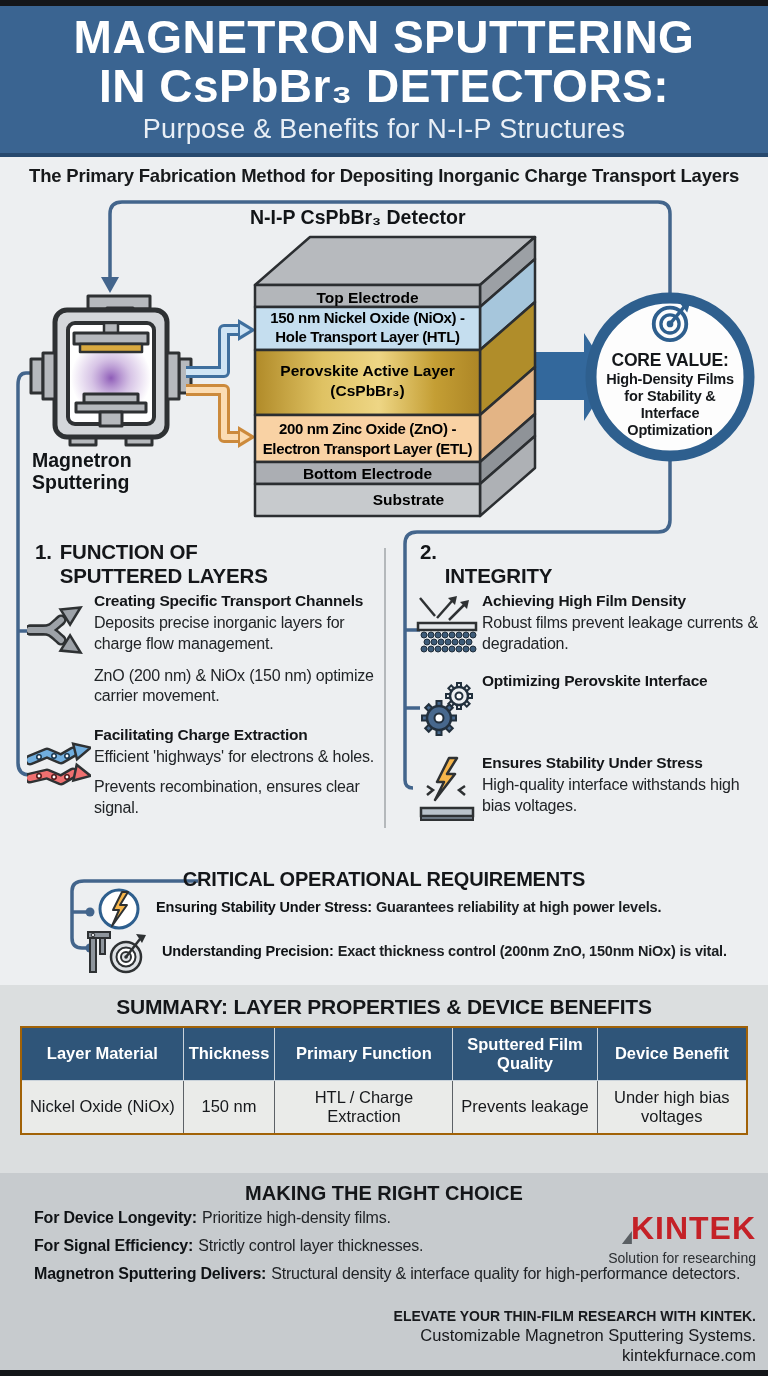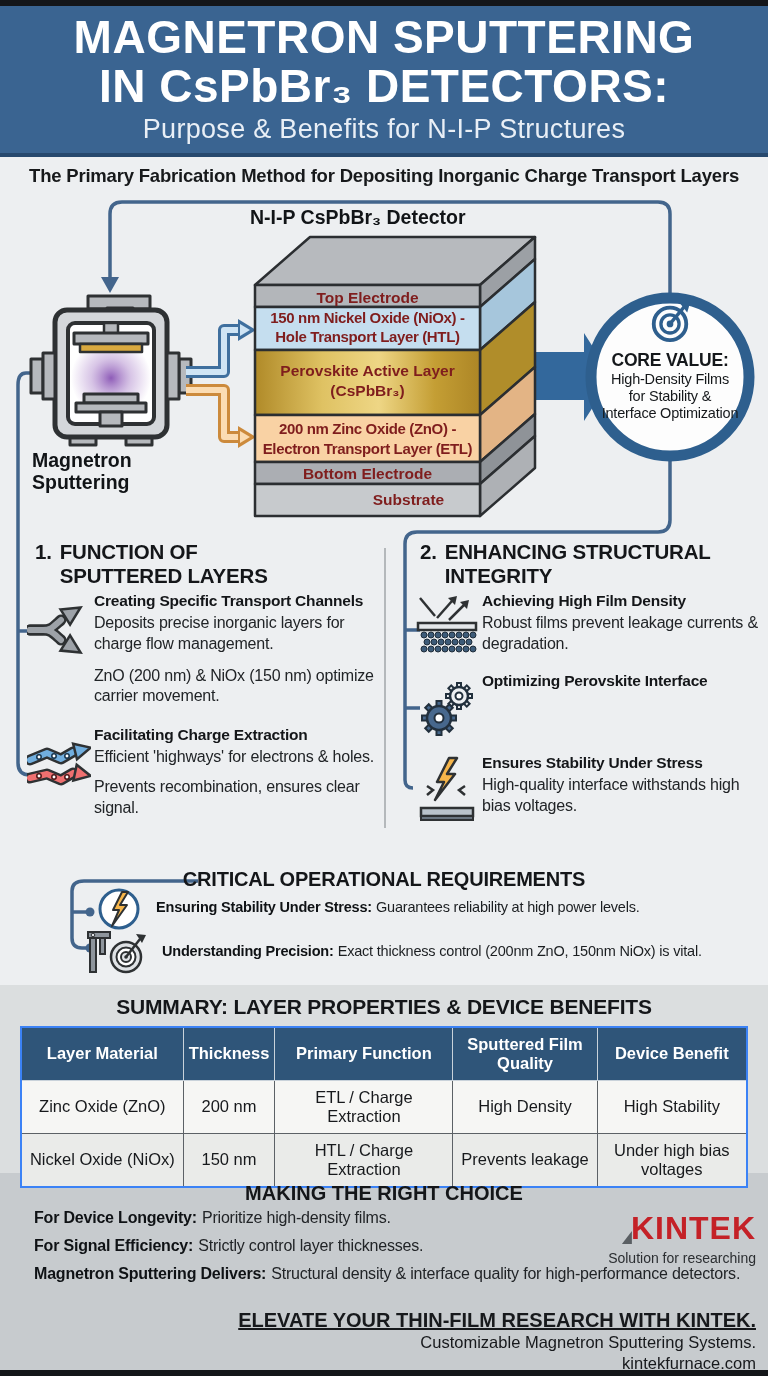--- a/index.html
+++ b/index.html
@@ -17,60 +17,60 @@
   .band-summary{position:absolute;left:0;top:985px;width:768px;height:188px;background:#dbdedf;}
   .band-bottom{position:absolute;left:0;top:1173px;width:768px;height:197px;background:#c7cbce;}
   .strip-bottom{position:absolute;left:0;top:1370px;width:768px;height:6px;background:#141619;}
   
   .intro{position:absolute;left:0;top:165px;width:768px;text-align:center;font-size:18.5px;
          font-weight:bold;color:#17191b;letter-spacing:-0.2px;}
   .det-title{position:absolute;left:250px;top:206px;width:290px;text-align:left;
              font-size:19.5px;font-weight:bold;color:#111417;}
   .machine-label{position:absolute;left:32px;top:449px;width:160px;
                  font-size:19.5px;font-weight:bold;line-height:1.15;color:#111417;}
-  .layer-label{position:absolute;left:257px;width:221px;text-align:center;font-weight:bold;color:#7f1d1d;}
+  .layer-label{position:absolute;left:257px;width:221px;text-align:center;font-weight:bold;color:#000000;}
   .core{position:absolute;left:601px;top:300px;width:138px;text-align:center;color:#15181b;}
   .core .ct{font-size:17.5px;font-weight:bold;margin-top:2px;letter-spacing:-0.2px;}
-  .core .cx{font-size:14.5px;font-weight:normal;line-height:1.18;letter-spacing:-0.2px;}
+  .core .cx{font-size:14.5px;font-weight:bold;line-height:1.18;letter-spacing:-0.2px;}
   .sec-head{position:absolute;display:flex;font-size:20.5px;font-weight:bold;color:#141619;line-height:1.18;letter-spacing:-0.2px;}
   .sec-head .num{margin-right:8px;}
   .item{position:absolute;display:flex;}
   .item .ic{flex:0 0 70px;display:flex;justify-content:center;}
   .item .tx{flex:1;}
   .ititle{font-size:15.5px;font-weight:bold;color:#141619;white-space:nowrap;letter-spacing:-0.2px;margin-bottom:3px;}
   .ipara{font-size:16px;color:#212427;line-height:1.3;letter-spacing:-0.2px;}
   .ipara+.ipara{margin-top:11px;}
   .crit-head{position:absolute;left:0;top:868px;width:768px;text-align:center;
              font-size:20px;font-weight:bold;color:#141619;letter-spacing:-0.2px;}
   .crit-item{position:absolute;display:flex;align-items:flex-start;}
-  .crit-item .ct{font-size:14.5px;color:#1b1e21;letter-spacing:-0.2px;white-space:nowrap;}
+  .crit-item .ct{font-size:14.5px;color:#1b1e21;letter-spacing:-0.2px;white-space:nowrap;font-weight:bold;}
   .crit-item b{margin-right:4px;color:#0f1215;}
   .sum-head{position:absolute;left:0;top:995px;width:768px;text-align:center;
             font-size:21px;font-weight:bold;color:#141619;letter-spacing:-0.2px;}
   table.sum{position:absolute;left:20px;top:1026px;width:728px;border-collapse:collapse;
-            border:2px solid #3b82f6;}
+            border:2px solid #a16207;}
   table.sum th{background:#2f5579;color:#fff;font-size:16.5px;font-weight:bold;line-height:1.15;
                padding:7px 5px;border:1px solid #c9d2da;}
   table.sum td{font-size:16.5px;color:#17191c;text-align:center;padding:7px 5px;
                border:1px solid #5c6166;line-height:1.15;}
   table.sum tr.r0 td{background:#f6f6f4;}
   table.sum tr.r1 td{background:#eaebe9;}
   .choice-head{position:absolute;left:0;top:1182px;width:768px;text-align:center;
                font-size:20px;font-weight:bold;color:#141619;}
   .choice-list{position:absolute;left:34px;top:1207px;width:714px;}
   .choice-line{font-size:16px;color:#212427;line-height:1.32;letter-spacing:-0.2px;margin-bottom:7px;}
   .choice-line b{margin-right:5px;color:#0f1215;}
   .logo{position:absolute;right:12px;top:1212px;text-align:right;}
   .logo .brand{display:inline-flex;align-items:flex-end;font-size:32px;font-weight:bold;
                color:#c42127;letter-spacing:1px;line-height:1;}
   .logo .wedge{width:10px;height:13px;background:#5a5f63;margin-right:-1px;
                clip-path:polygon(100% 0,100% 100%,0 100%);}
   .logo .tag{font-size:14px;color:#2b2e31;margin-top:2px;}
   .footer{position:absolute;right:12px;top:1308px;text-align:right;color:#17191c;line-height:1.22;}
-  .footer .f1{font-size:20px;font-weight:bold;text-decoration:underline;}
+  .footer .f1{font-size:14px;font-weight:bold;}
   .footer .f2,.footer .f3{font-size:16.5px;}
 </style>
 </head>
 <body>
 
 <div class="poster">
 
   <div class="header">
     <div class="t1">MAGNETRON SPUTTERING</div>
     <div class="t2">IN CsPbBr₃ DETECTORS:</div>
@@ -248,21 +248,21 @@
     <div class="tx">
       <div class="ititle">Facilitating Charge Extraction</div>
       <div class="ipara">Efficient 'highways' for electrons &amp; holes.</div>
       <div class="ipara" style="margin-top:9px;">Prevents recombination, ensures clear signal.</div>
     </div>
   </div>
 
   <div class="sec-head" style="left:420px;top:540px;">
     <span class="num">2.</span>
     <span>
-      <span>ENHANCING STRUCTURAL</span><br>
+      <br>
       <span>INTEGRITY</span>
     </span>
   </div>
 
   <div class="item" style="left:412px;top:592px;width:348px;">
     <div class="ic" style="padding-top:2px;">
       <svg width="64" height="64" viewBox="0 0 64 64">
         <line x1="5" y1="4" x2="20" y2="22" stroke="#2e3133" stroke-width="2.5"></line>
         <line x1="22" y1="24" x2="37" y2="7" stroke="#2e3133" stroke-width="2.5"></line>
         <polygon points="33,4 42,2 40,11" fill="#2e3133"></polygon>
@@ -398,27 +398,20 @@
     <thead>
       <tr>
         <th>Layer Material</th>
         <th>Thickness</th>
         <th>Primary Function</th>
         <th>Sputtered Film Quality</th>
         <th>Device Benefit</th>
       </tr>
     </thead>
     <tbody>
-      <tr class="r0">
-        <td>Zinc Oxide (ZnO)</td>
-        <td>200 nm</td>
-        <td>ETL / Charge Extraction</td>
-        <td>High Density</td>
-        <td>High Stability</td>
-      </tr>
       <tr class="r1">
         <td>Nickel Oxide (NiOx)</td>
         <td>150 nm</td>
         <td>HTL / Charge Extraction</td>
         <td>Prevents leakage</td>
         <td>Under high bias voltages</td>
       </tr>
     </tbody>
   </table>
 

